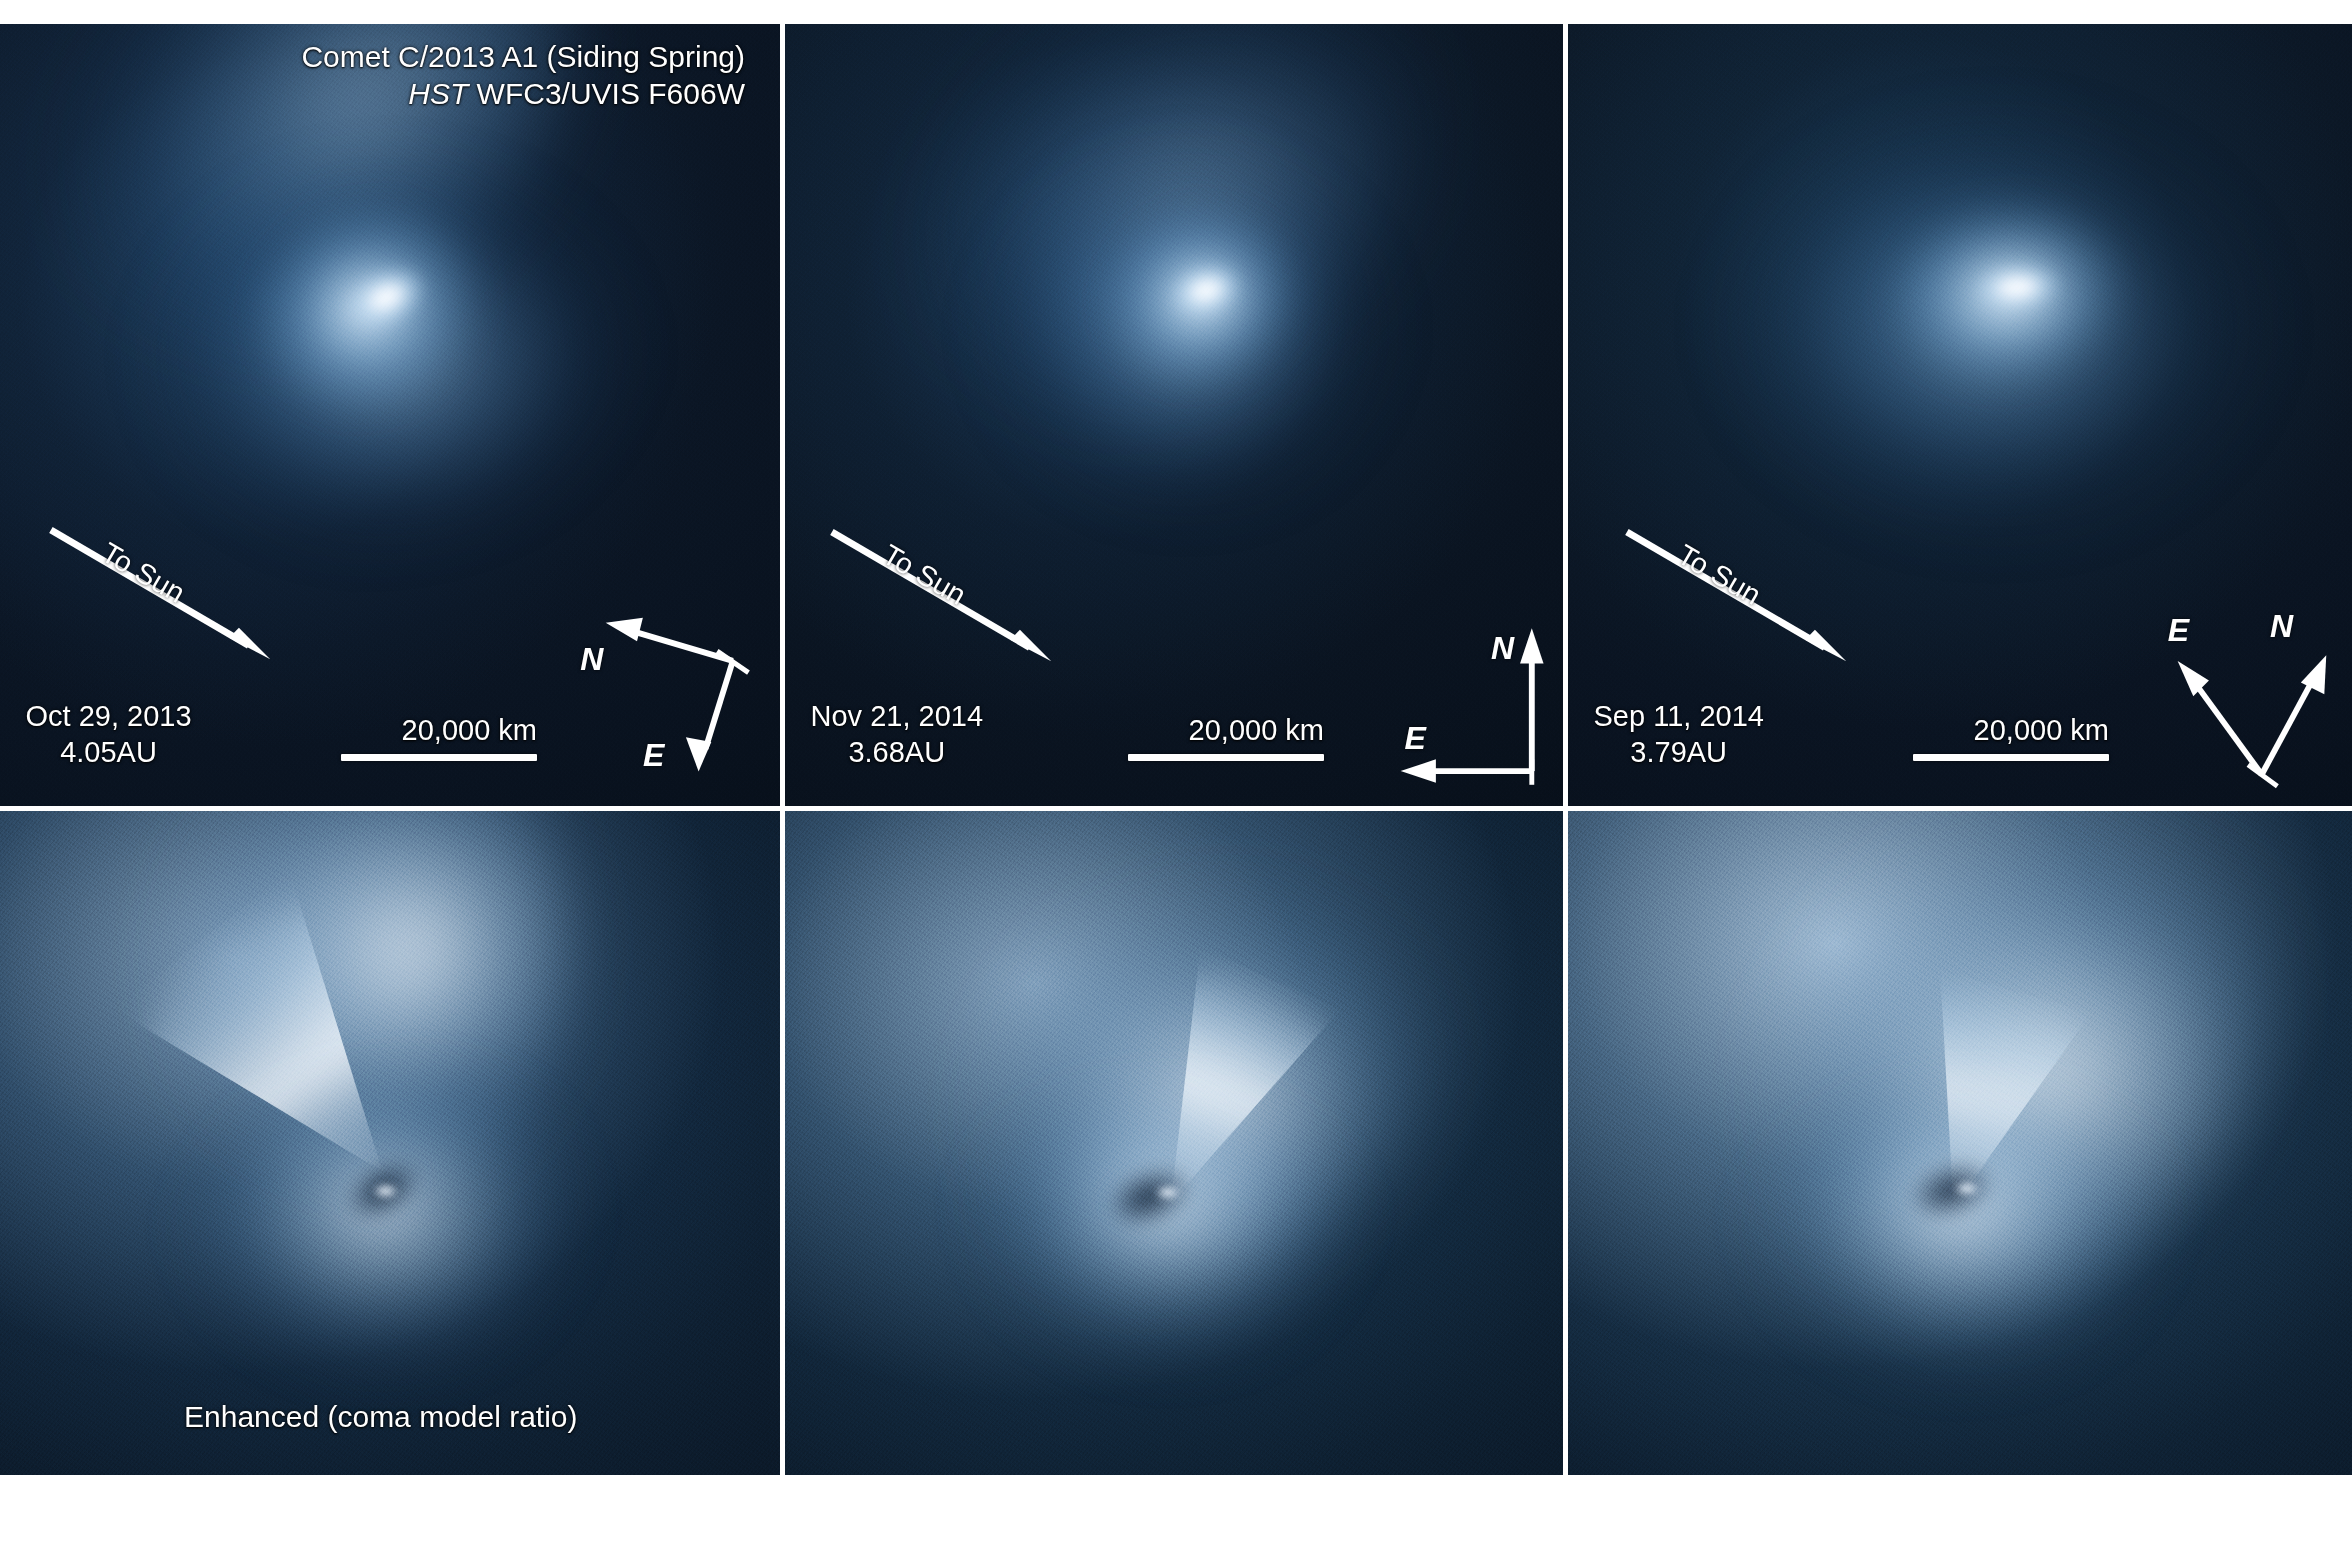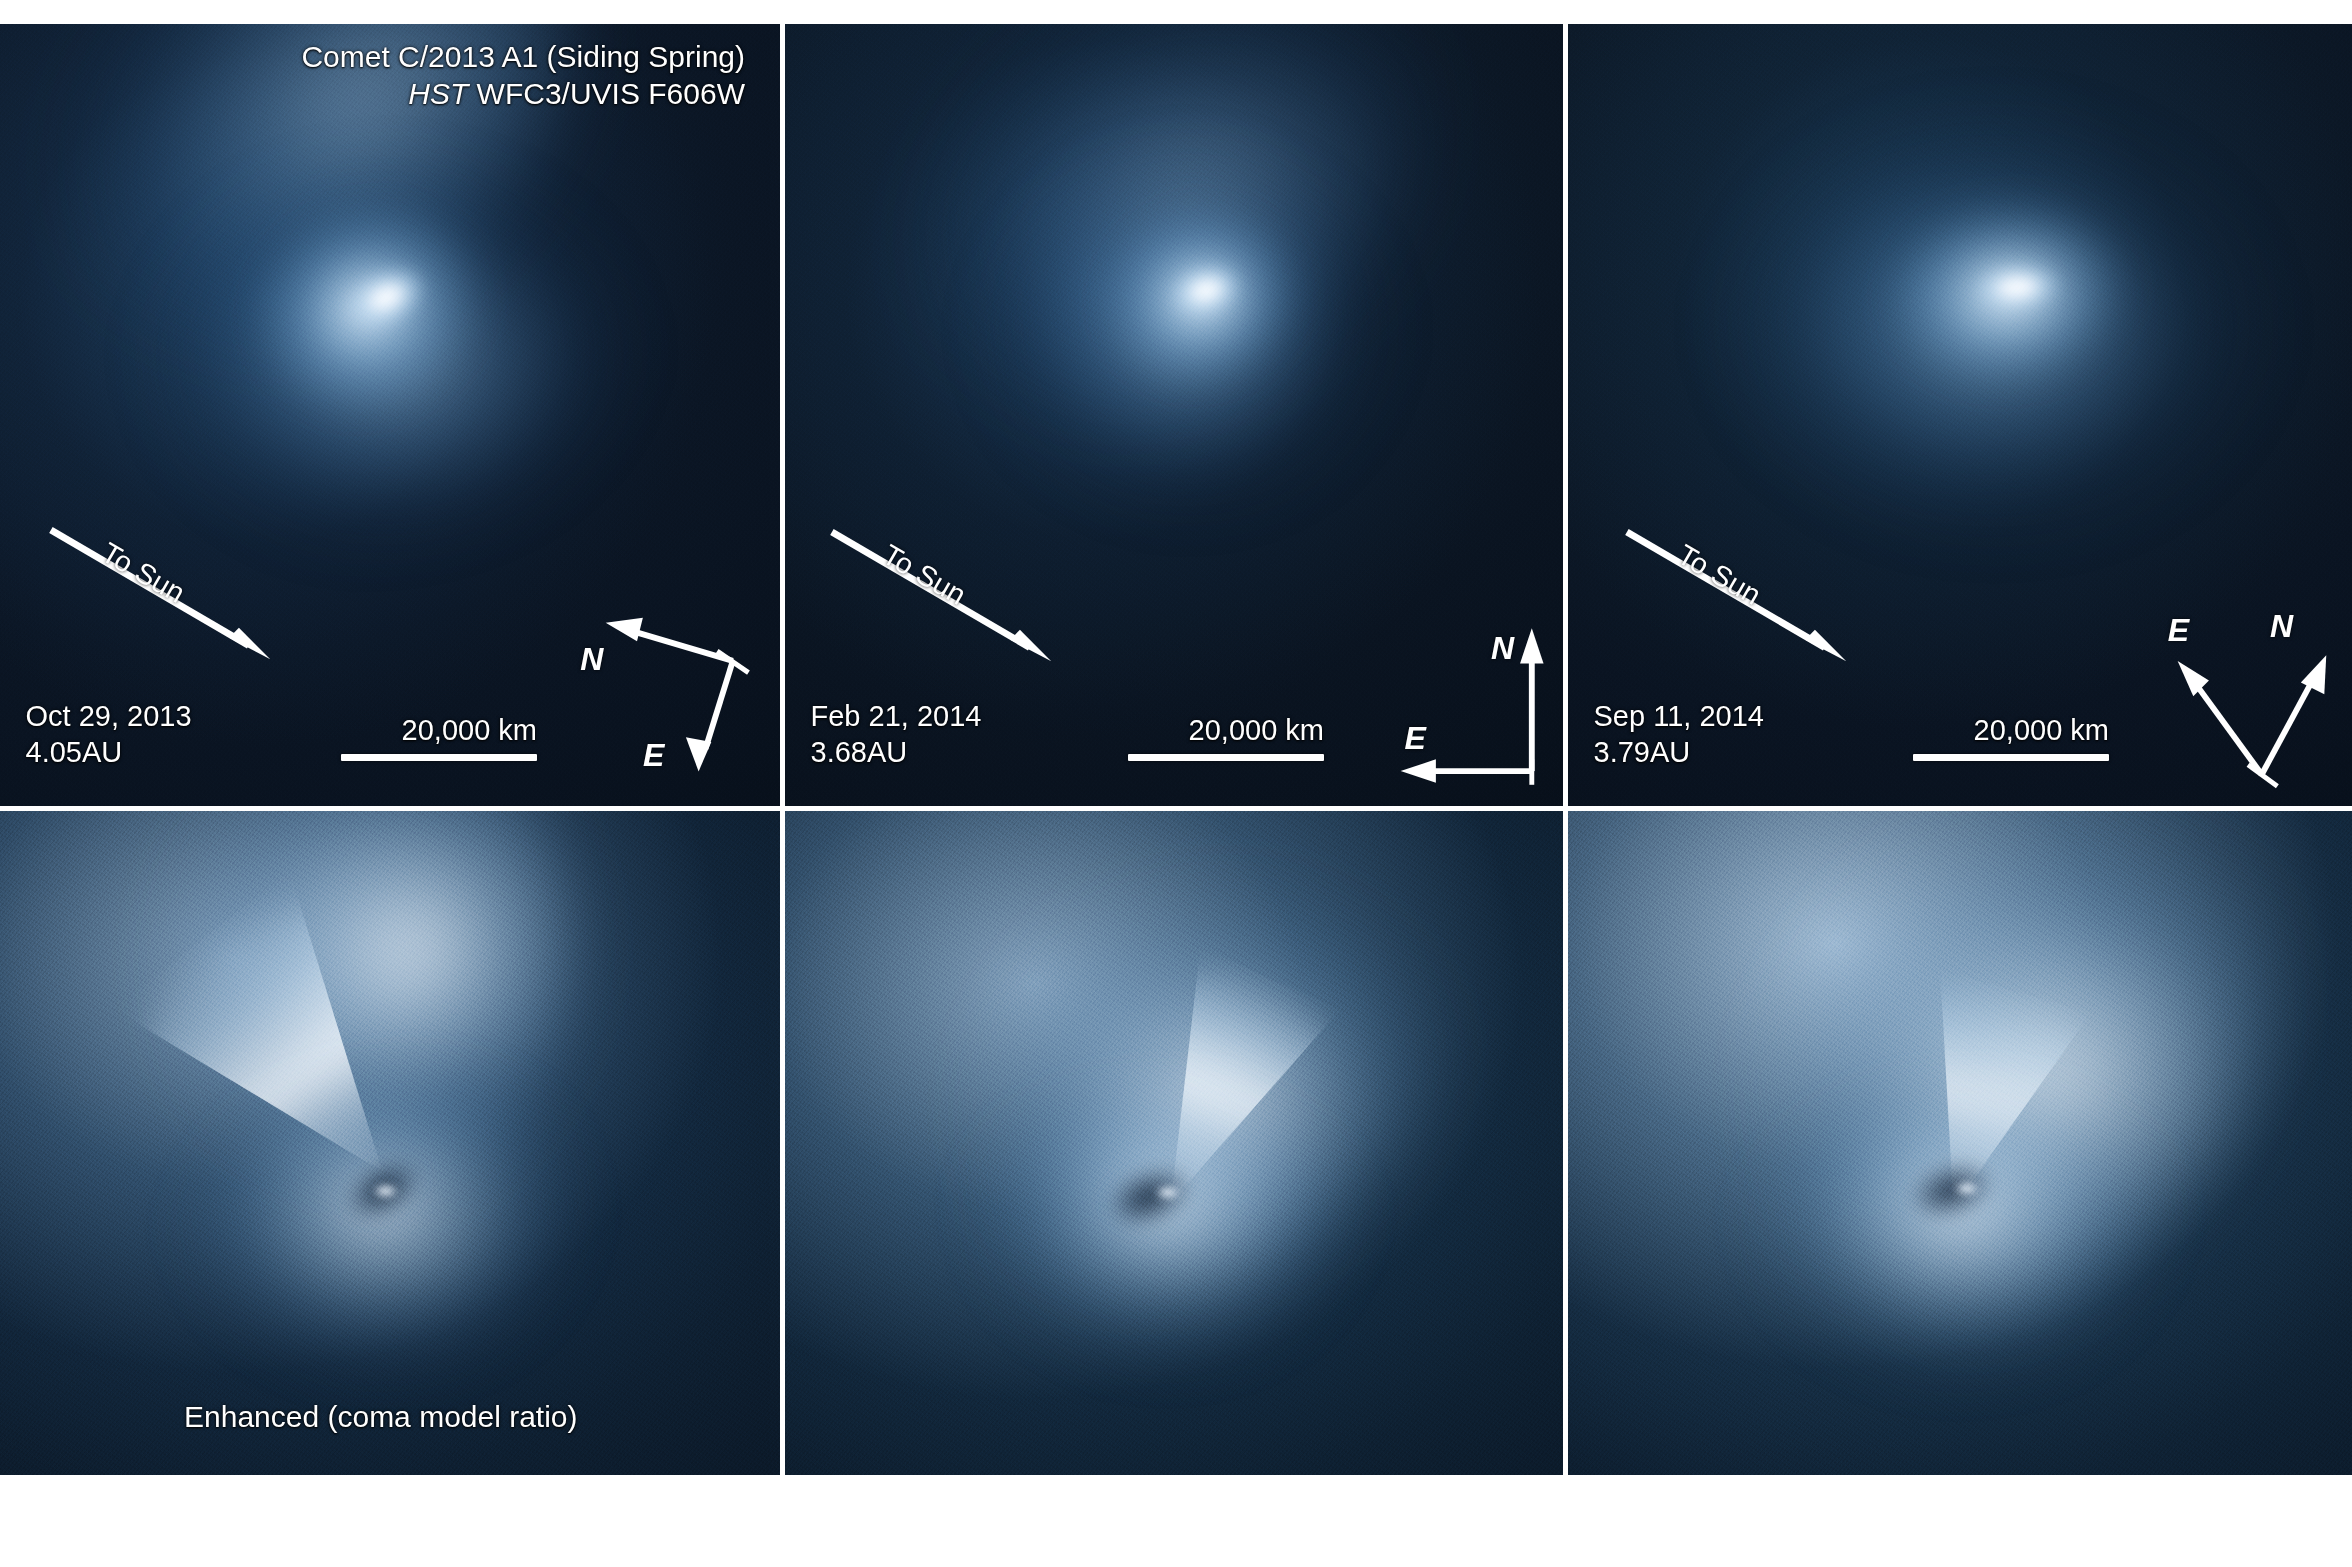--- a/index.html
+++ b/index.html
@@ -23,21 +23,21 @@
       repeating-linear-gradient(-51deg, rgba(0,0,0,.11) 0 1px, transparent 1px 2.9px),
       repeating-linear-gradient(83deg, rgba(255,255,255,.04) 0 1px, transparent 1px 3.9px);
     mix-blend-mode:overlay;}
   .noise.strong{opacity:.95;}
 
   
   .glow{position:absolute;border-radius:50%;filter:blur(0px);}
 
   
   .anno{position:absolute;color:#fff;font-family:"Liberation Sans",sans-serif;
-        text-shadow:0 0 3.9px rgba(0,0,0,.85),0 1px 2px rgba(0,0,0,.9);}
+        text-shadow:0 0 3.9px rgba(0,0,0,.85),0 1px 2px rgba(0,0,0,.9);text-align:center;}
   .title{right:35px;top:13.7px;text-align:right;font-size:30px;line-height:1.24;white-space:nowrap;}
   .title .ital{font-style:italic;text-align:right;}
 
   .datelab{left:25.5px;bottom:35px;font-size:29px;line-height:1.26;white-space:nowrap;}
   .scalewrap{bottom:45px;font-size:29px;text-align:right;}
   .scalebar{height:6.9px;background:#fff;margin-top:6.9px;border-radius:1px;
             box-shadow:0 0 3.9px rgba(0,0,0,.7);}
   .caption{left:184px;bottom:41px;font-size:30px;white-space:nowrap;}
 
   
@@ -133,21 +133,21 @@
 
     <div class="sunarrow" style="left:43px;top:502px;">
       <svg width="235" height="147" viewBox="0 0 240 150">
         <line x1="4" y1="6" x2="206" y2="124" stroke="#fff" stroke-width="7"></line>
         <polygon points="228,138 186,116 196,106" fill="#fff"></polygon>
       </svg>
     </div>
     <div class="sunlabel" style="left:100px;top:512px;transform:rotate(30deg);">To Sun</div>
 
     <div class="anno datelab">
-      <div>Feb 21, 2014</div>
+      <div>Nov 21, 2014</div>
       <div>3.68AU</div>
     </div>
 
     <div class="anno scalewrap" style="left:343px;width:196px;">
       <div>20,000 km</div>
       <div class="scalebar"></div>
     </div>
 
     <div class="compass" style="left:598px;top:598px;">
       <svg width="186" height="167" viewBox="0 0 190 170">

